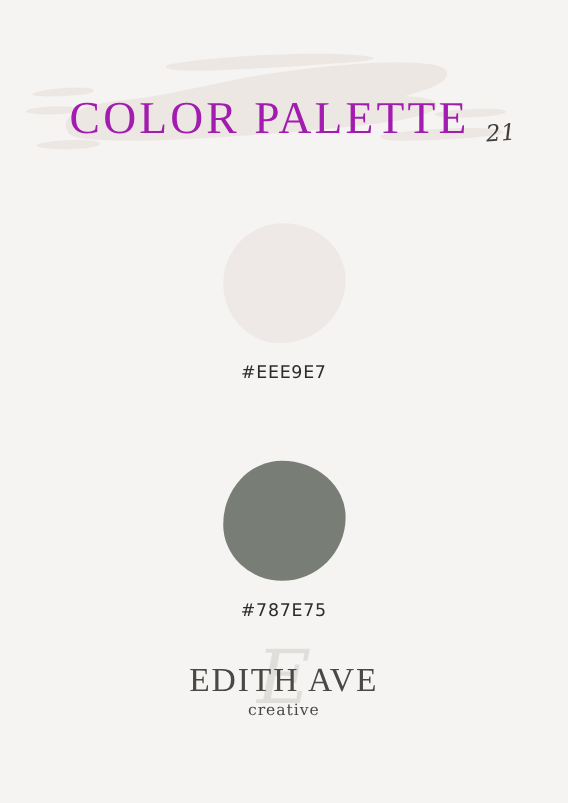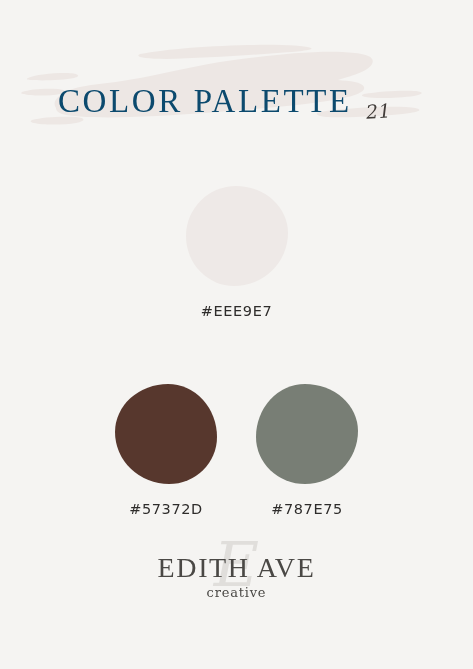--- a/index.html
+++ b/index.html
@@ -43,23 +43,23 @@
     top: 62px;
     width: 473px;
     height: 56px;
     display: flex;
     align-items: flex-end;
     padding-left: 58px;
     box-sizing: border-box;
   }
   .title {
     font-family: "Liberation Serif", "DejaVu Serif", serif;
-    font-size: 33px;
+    font-size: 38px;
     letter-spacing: 2.6px;
-    color: #0c4a6e;
+    color: #a21caf;
     font-weight: 400;
     line-height: 1;
     white-space: nowrap;
   }
   .title-number {
     font-family: "DejaVu Serif", "Liberation Serif", serif;
     font-style: italic;
     font-size: 19px;
     color: #413c39;
     margin-left: 14px;
@@ -208,24 +208,20 @@
         <div class="blob blob-a" style="background:#EEE9E7"></div>
         <div class="swatch-label">#EEE9E7</div>
       </div>
 
 
 
     </div>
 
     <div class="row">
 
-      <div class="cell">
-        <div class="blob blob-d" style="background:#57372D"></div>
-        <div class="swatch-label">#57372D</div>
-      </div>
 
       <div class="cell">
         <div class="blob blob-e" style="background:#787E75"></div>
         <div class="swatch-label">#787E75</div>
       </div>
 
 
     </div>
   </div>
 

